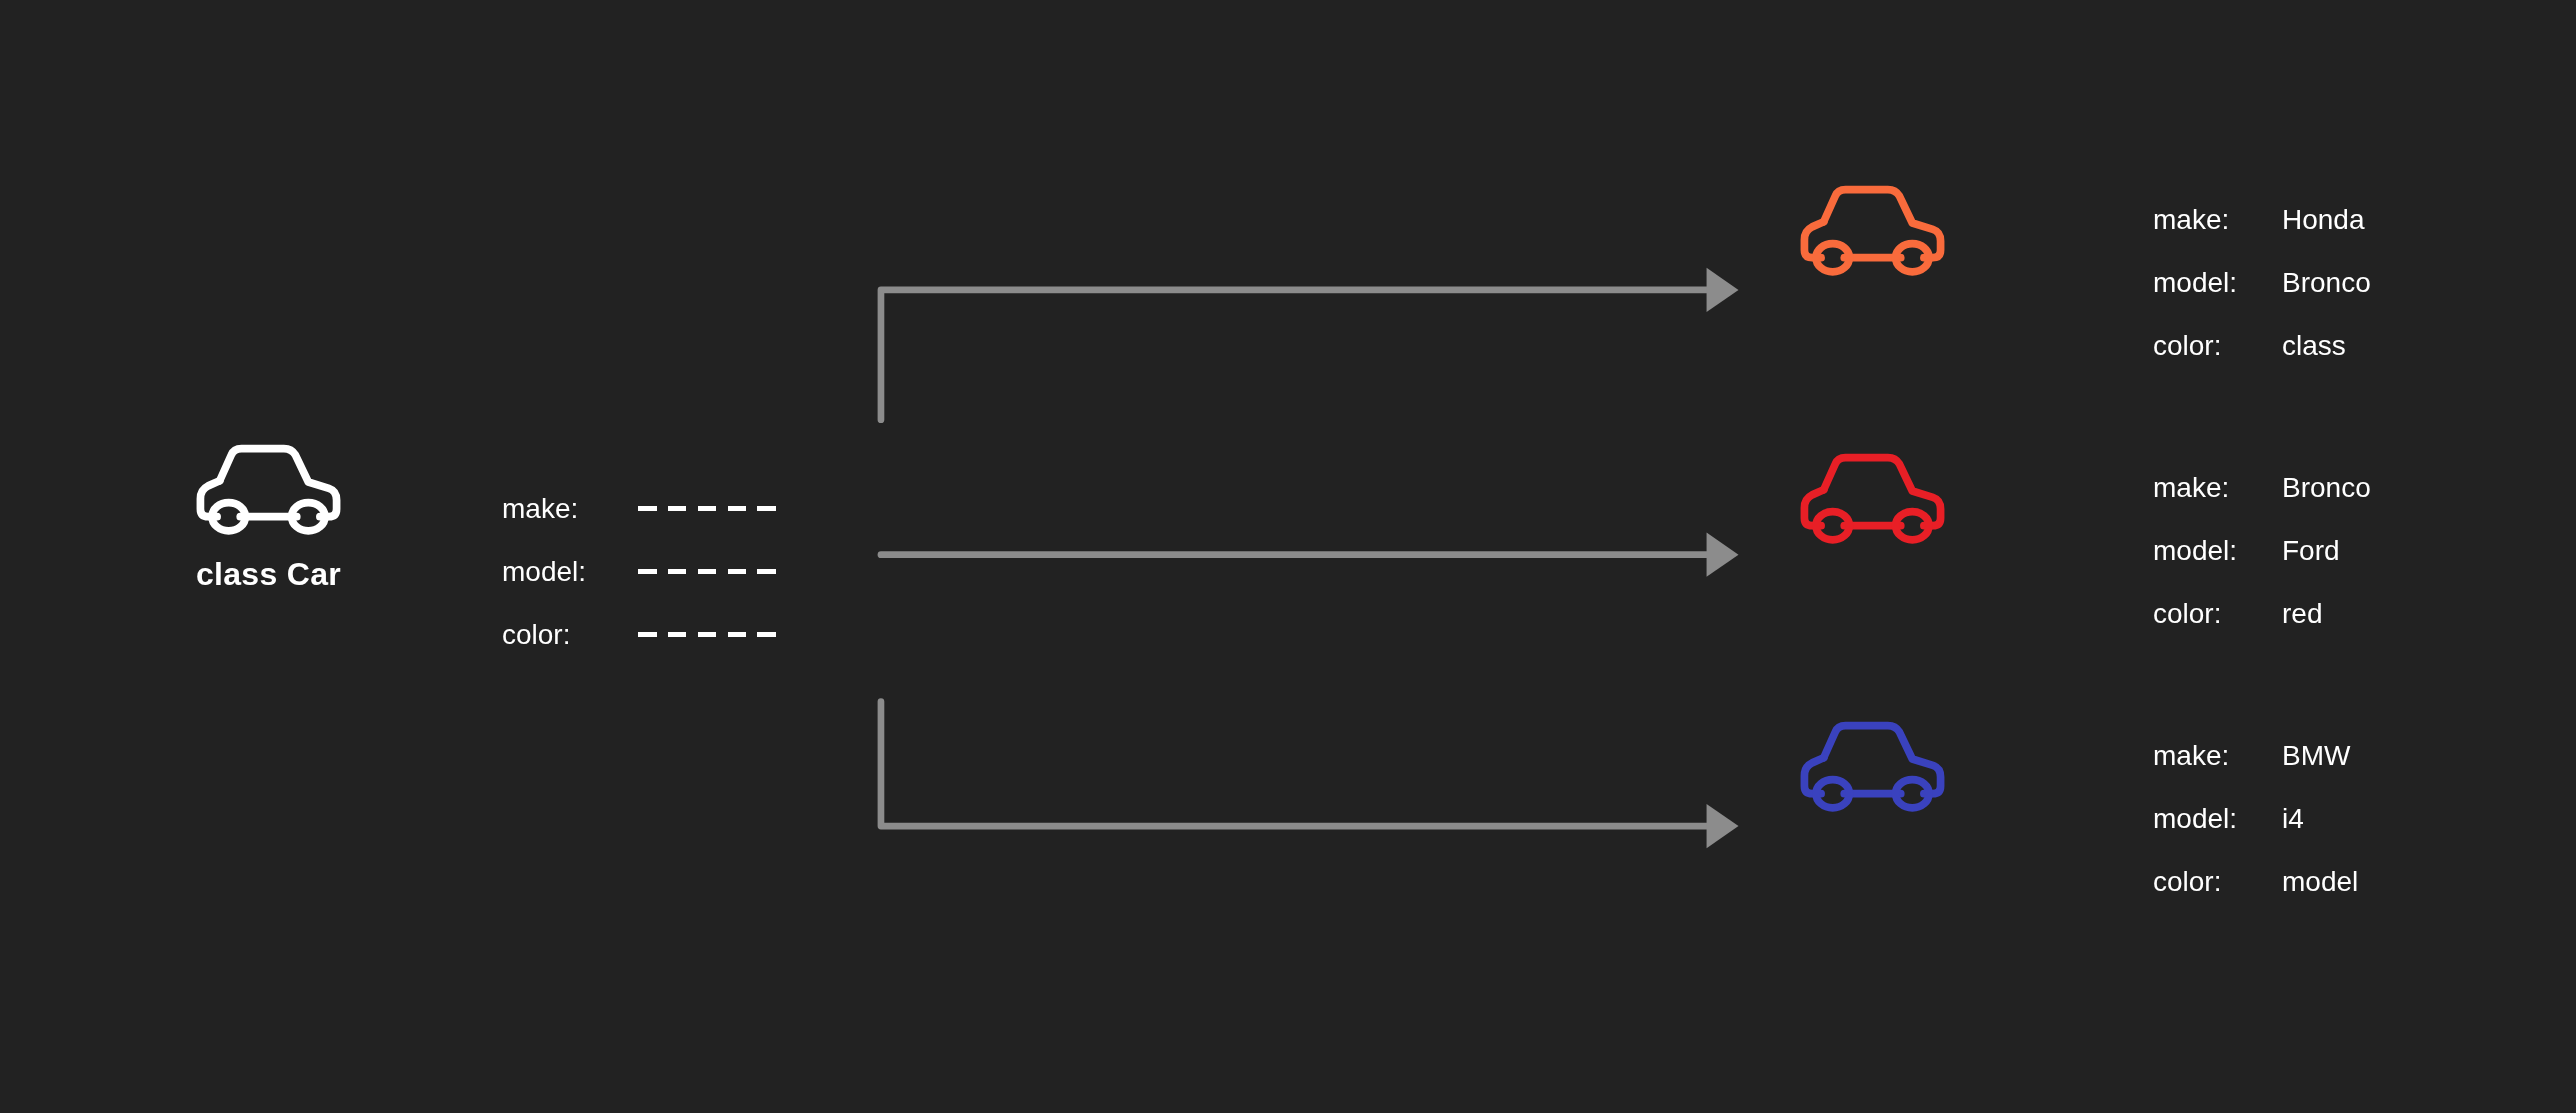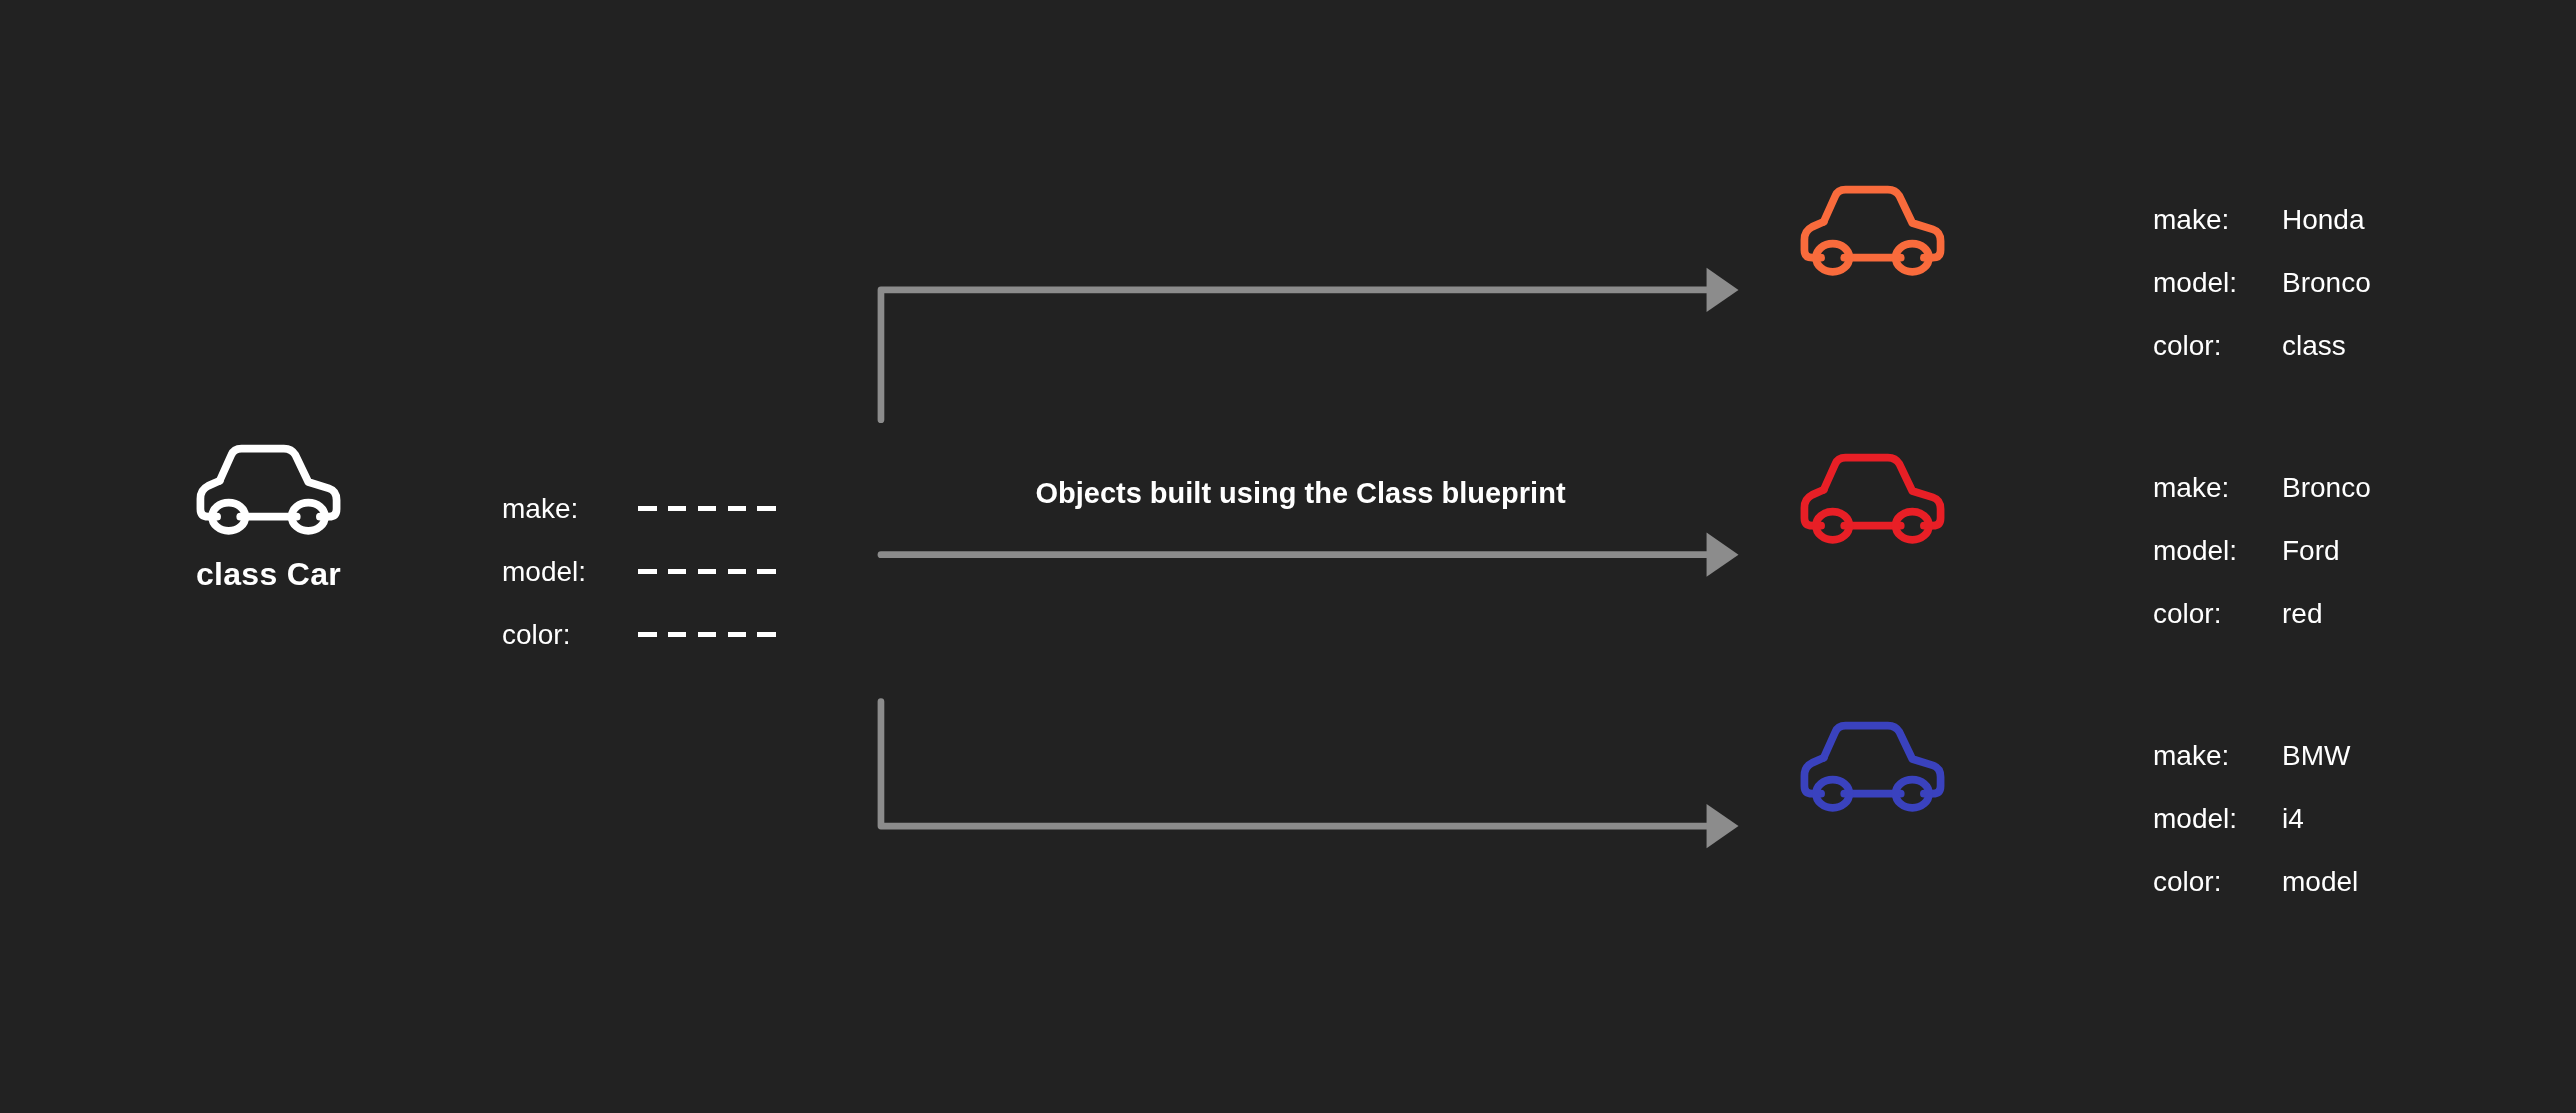--- a/index.html
+++ b/index.html
@@ -154,21 +154,20 @@
       <path d="M1710 1077 L3320 1077"></path>
       <path d="M1710 1362 L1710 1604 L3320 1604"></path>
     </g>
     <g fill="#8C8C8C">
       <polygon points="3313,520 3375,563 3313,606"></polygon>
       <polygon points="3313,1034 3375,1077 3313,1120"></polygon>
       <polygon points="3313,1561 3375,1604 3313,1647"></polygon>
     </g>
   </svg>
 
-  <div id="arrow-caption">Objects built using the Class blueprint</div>
 
   <div class="object-row" id="object-row-0">
     <svg class="object-car" width="149" height="98" viewBox="0 0 116 76" fill="none">
       <g stroke="#F96B3C" stroke-width="6" stroke-linecap="round" stroke-linejoin="round">
         <path d="M20 30 L29 10 Q31 5 37 5 L70 5 Q76 5 79 10 L89 31 L105 36 Q111 38 111 45 L111 52 Q111 58 105 58 L98 58"></path>
         <path d="M20 30 L11 34 Q5 37 5 44 L5 52 Q5 58 11 58 L18 58"></path>
         <path d="M36 58 L80 58"></path>
         <ellipse cx="27" cy="58" rx="13" ry="11"></ellipse>
         <ellipse cx="89" cy="58" rx="13" ry="11"></ellipse>
       </g>

